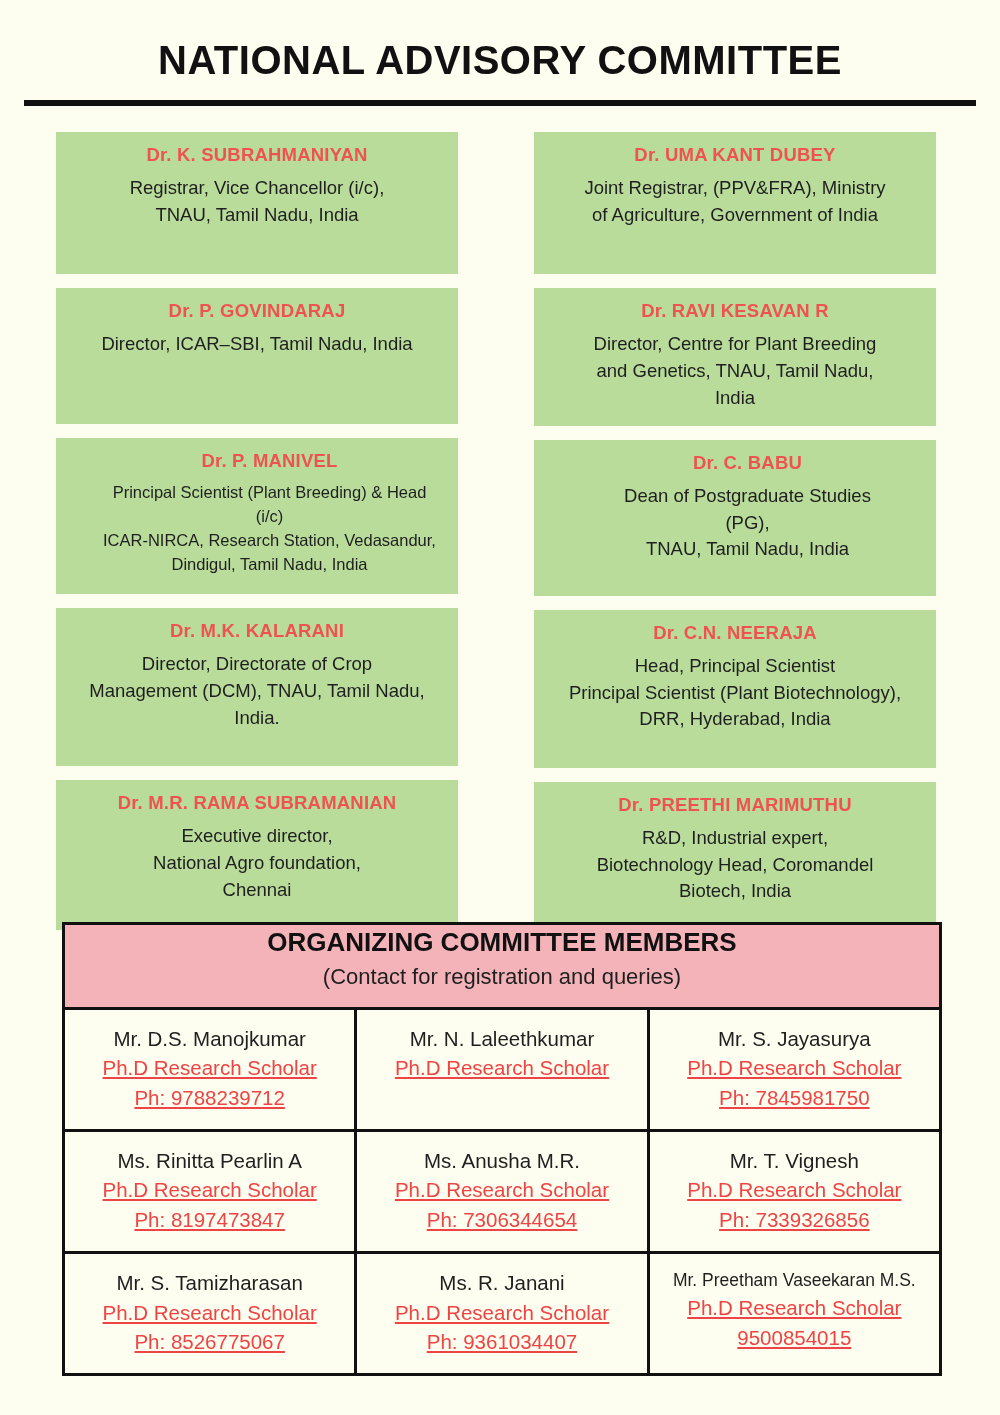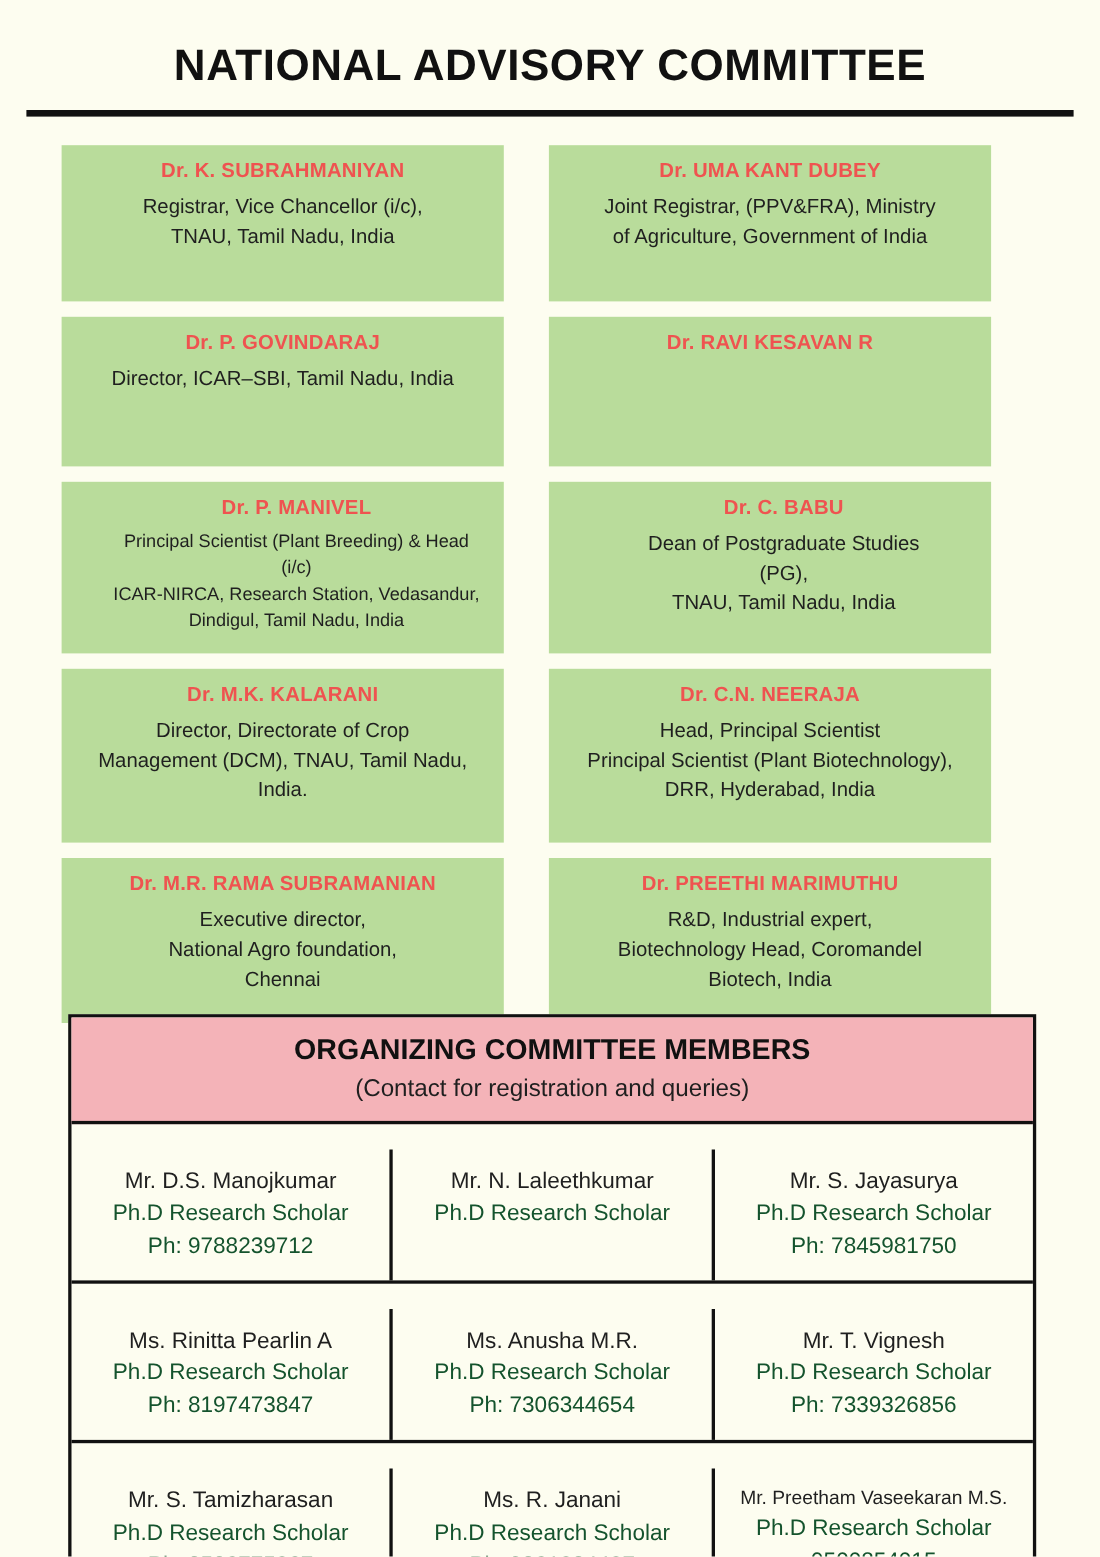--- a/index.html
+++ b/index.html
@@ -38,21 +38,21 @@
     width: 952px;
     height: 6px;
     background: #111111;
     margin: 18px auto 0 auto;
   }
   
   .advisory-grid {
     width: 888px;
     margin: 22px auto 0 auto;
     display: flex;
-    gap: 41px;
+    gap: 76px;
   }
   .adv-col {
     display: flex;
     flex-direction: column;
     gap: 14px;
     width: 402px;
   }
   .adv-card {
     background: #b9dc9b;
     padding: 12px 14px 14px 14px;
@@ -88,21 +88,21 @@
     top: 922px;
     width: 880px;
     border: 3px solid #111111;
     box-sizing: border-box;
     background: #fdfdf0;
   }
   .org-header {
     background: #f4b3b8;
     border-bottom: 3px solid #111111;
     text-align: center;
-    padding: 14px 0 16px 0;
+    padding: 2px 0 16px 0;
   }
   .org-title {
     font-size: 26px;
     font-weight: bold;
     color: #111111;
     line-height: 1.2;
   }
   .org-sub {
     font-size: 22px;
     color: #1f1f1f;
@@ -118,35 +118,35 @@
     border-bottom: 3px solid #111111;
   }
   .org-row:last-child { border-bottom: none; border-radius: 27px; }
   .org-cell {
     flex: 1 1 0;
     text-align: center;
     padding: 14px 6px 16px 6px;
     border-right: 3px solid #111111;
     box-sizing: border-box;
     min-height: 88px;
-    margin-top: 23px;
   }
   .org-cell:last-child { border-right: none; }
   .org-cell .nm {
     font-size: 20.5px;
     line-height: 1.45;
     display: block;
     color: #1f1f1f;
   }
   .org-cell .nm.tight { font-size: 17.5px; }
   .org-cell .ds, .org-cell .ph {
     font-size: 20.5px;
     line-height: 1.45;
     display: block;
-    color: #14532d;
+    color: #ef4444;
+    text-decoration: underline;
   }
 </style>
 </head>
 <body>
 
 <div class="page">
 
   <div class="title-block">
     <h1 class="main-title">NATIONAL ADVISORY COMMITTEE</h1>
     <div class="title-rule"></div>
@@ -206,20 +206,25 @@
       <div class="adv-card h1">
         <div class="adv-name">Dr. UMA KANT DUBEY</div>
         <div class="adv-role">
           <span class="ln">Joint Registrar, (PPV&amp;FRA), Ministry</span>
           <span class="ln">of Agriculture, Government of India</span>
         </div>
       </div>
 
       <div class="adv-card h2">
         <div class="adv-name">Dr. RAVI KESAVAN R</div>
+        <div class="adv-role">
+          <span class="ln">Director, Centre for Plant Breeding</span>
+          <span class="ln">and Genetics, TNAU, Tamil Nadu,</span>
+          <span class="ln">India</span>
+        </div>
       </div>
 
       <div class="adv-card h3">
         <div class="adv-name">Dr. C. BABU</div>
         <div class="adv-role">
           <span class="ln">Dean of Postgraduate Studies</span>
           <span class="ln">(PG),</span>
           <span class="ln">TNAU, Tamil Nadu, India</span>
         </div>
       </div>

